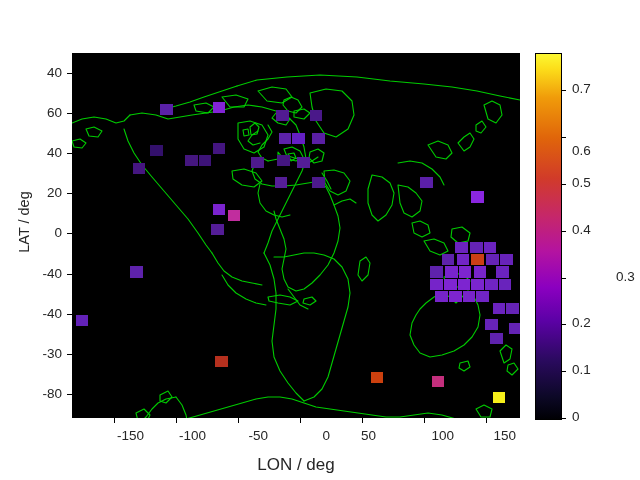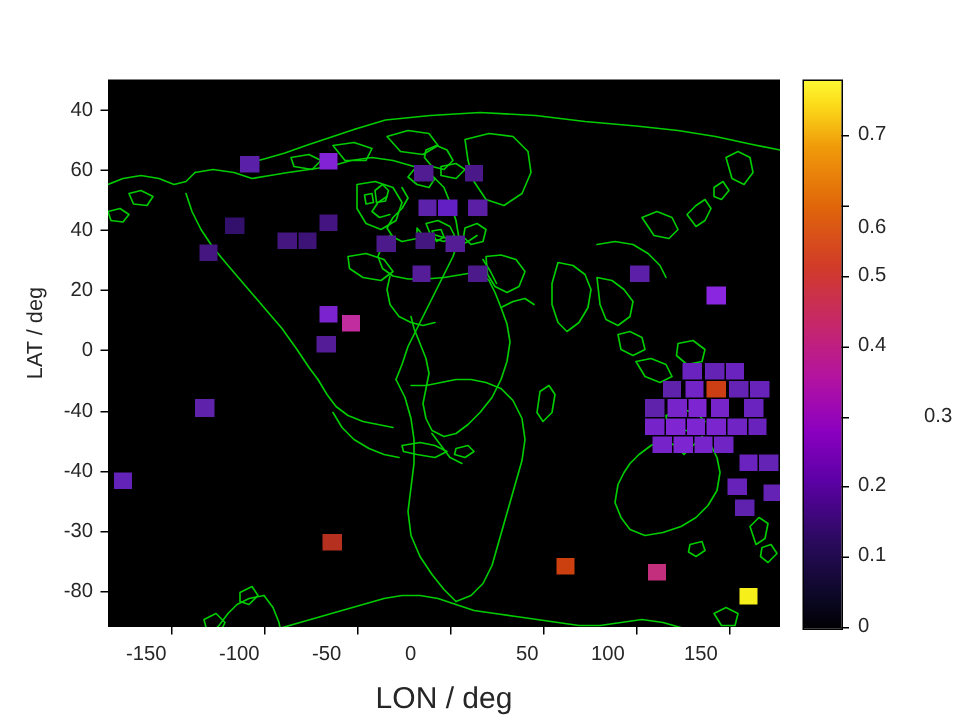--- a/index.html
+++ b/index.html
@@ -74,41 +74,41 @@
   .tick-x { height: 5px; width: 1px; top: 418px; }
 
   
   .ticklabel {
     position: absolute;
     font-size: 13.5px;
     color: #262626;
     white-space: nowrap;
   }
   .ticklabel-y { text-align: right; width: 44px; left: 18px; }
-  .ticklabel-x { text-align: left; width: 60px; }
+  .ticklabel-x { text-align: right; width: 60px; }
 
   
   #ylabel {
     position: absolute;
     left: -46px;
     top: 214px;
     width: 140px;
     text-align: center;
     font-size: 14.5px;
     color: #262626;
     transform: rotate(-90deg);
     white-space: nowrap;
   }
   #xlabel {
     position: absolute;
     left: 72px;
     top: 455px;
     width: 448px;
     text-align: center;
-    font-size: 20px;
+    font-size: 17px;
     color: #262626;
     white-space: nowrap;
   }
 
   
   #colorbar-panel {
     position: absolute;
     left: 535px;
     top: 53px;
     width: 25px;
@@ -333,21 +333,21 @@
   <div class="tick tick-x" style="left:238px;"></div>
   <div class="tick tick-x" style="left:300px;"></div>
   <div class="tick tick-x" style="left:362px;"></div>
   <div class="tick tick-x" style="left:424px;"></div>
   <div class="tick tick-x" style="left:486px;"></div>
 
   <div class="ticklabel ticklabel-x" style="left:84px;  top:428px;">-150</div>
   <div class="ticklabel ticklabel-x" style="left:146px; top:428px;">-100</div>
   <div class="ticklabel ticklabel-x" style="left:208px; top:428px;">-50</div>
   <div class="ticklabel ticklabel-x" style="left:270px; top:428px;">0</div>
-  <div class="ticklabel ticklabel-x" style="left:344px; top:428px;">50</div>
+  <div class="ticklabel ticklabel-x" style="left:316px; top:428px;">50</div>
   <div class="ticklabel ticklabel-x" style="left:394px; top:428px;">100</div>
   <div class="ticklabel ticklabel-x" style="left:456px; top:428px;">150</div>
 
   <div id="ylabel">LAT / deg</div>
   <div id="xlabel">LON / deg</div>
 
   <div id="colorbar-panel"></div>
   <div id="colorbar-ticks">
       <div class="cbtick" style="top: 418px;"></div>
       <div class="cbticklabel" style="top: 409px;">0</div>

